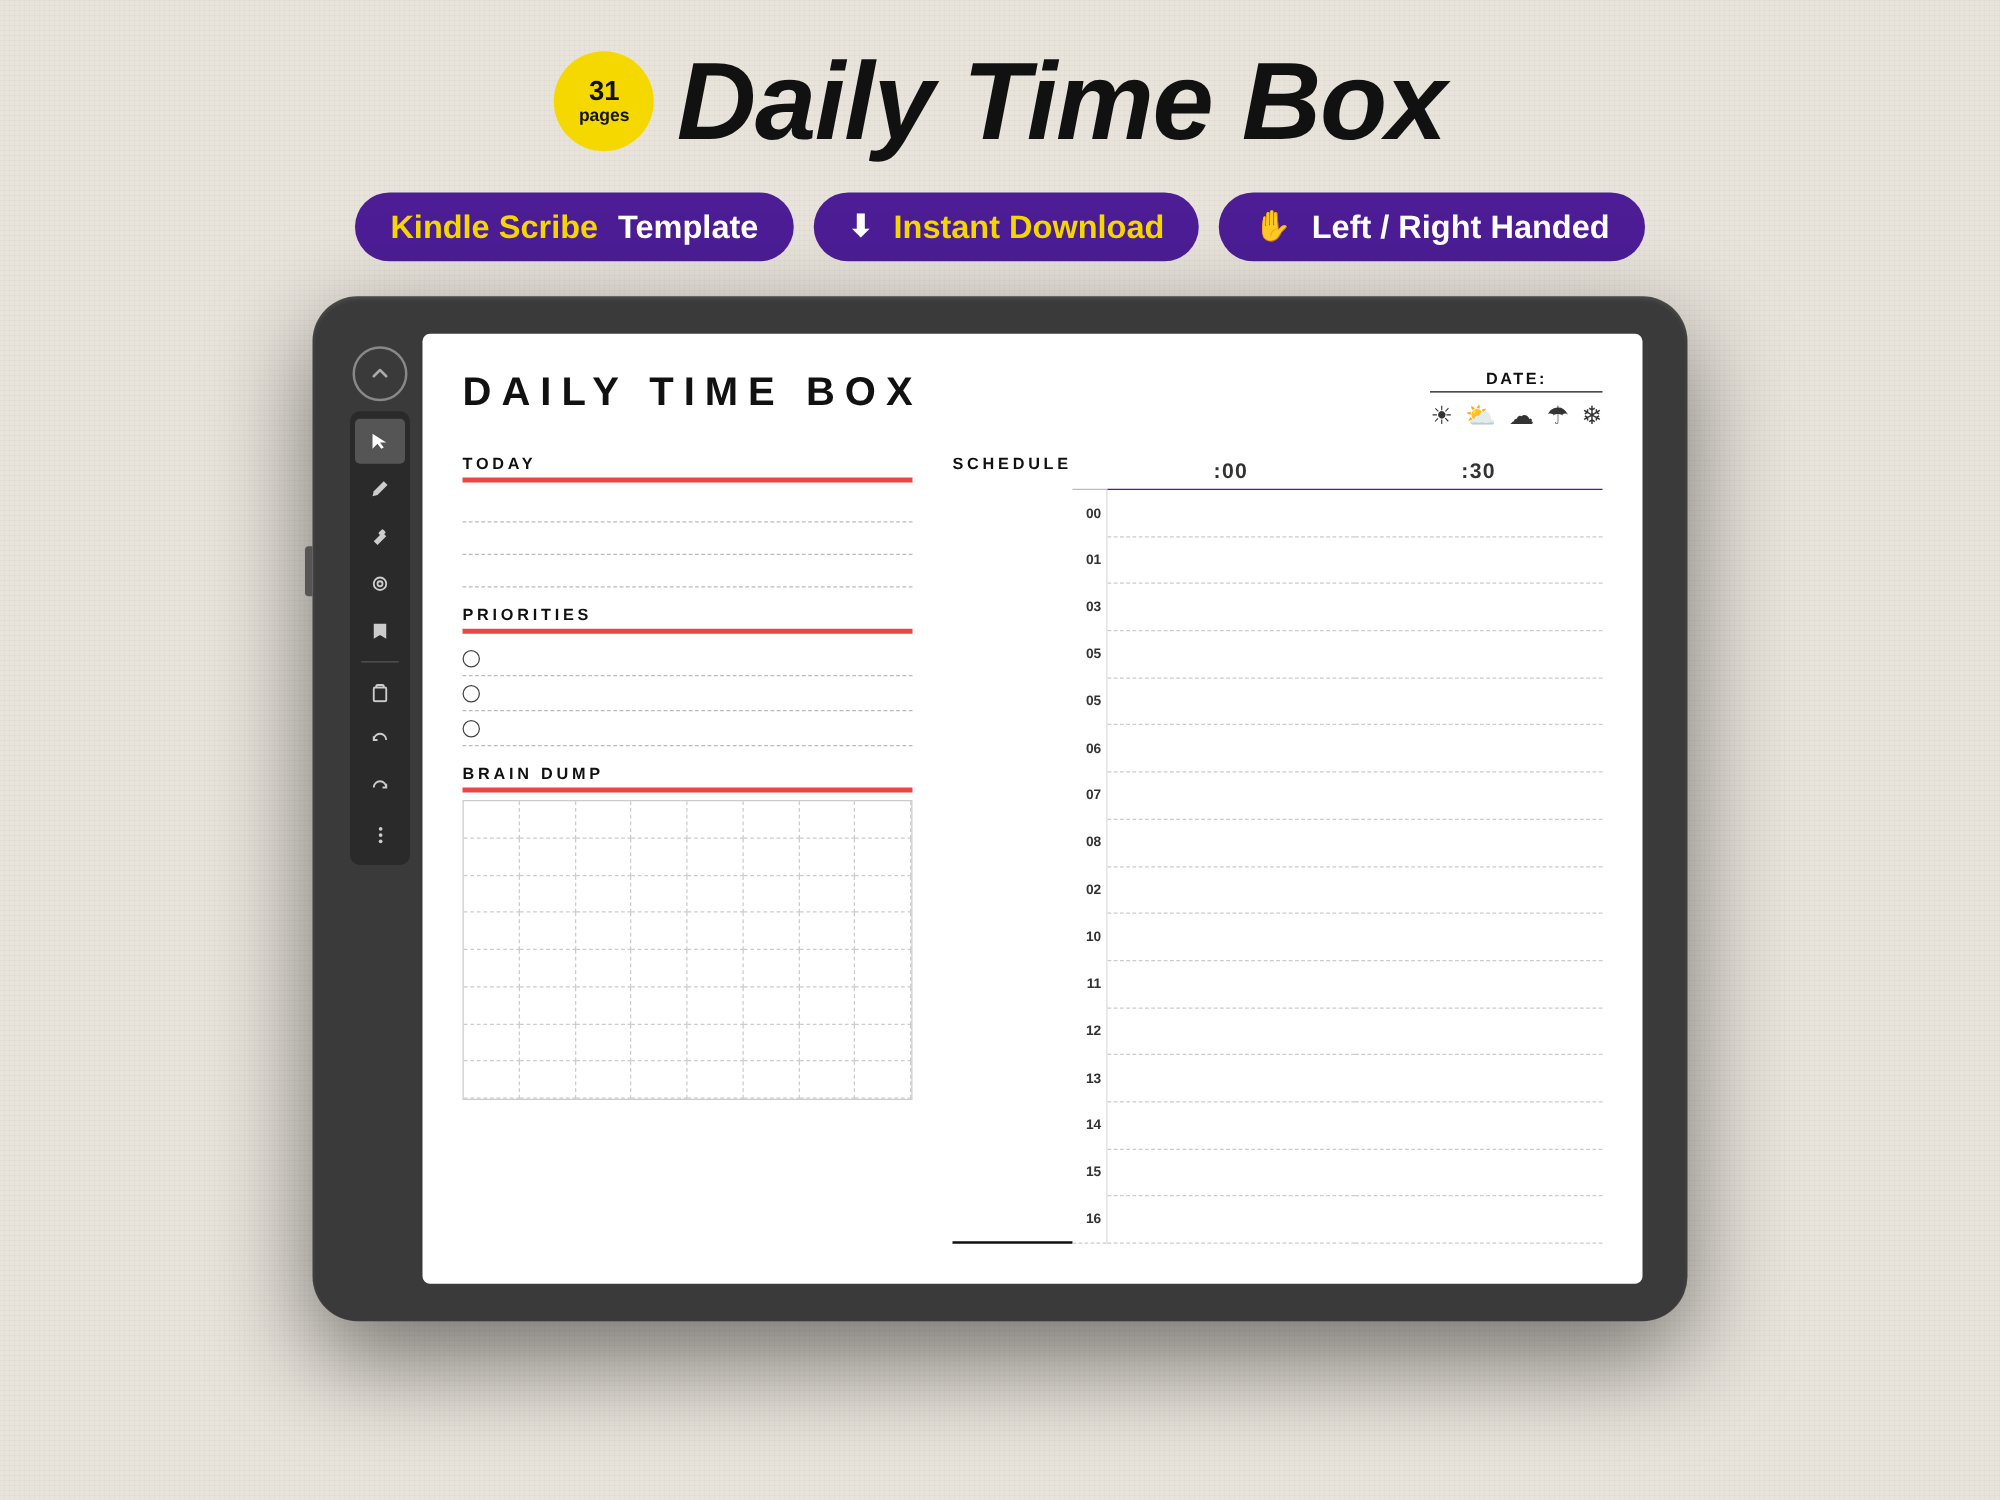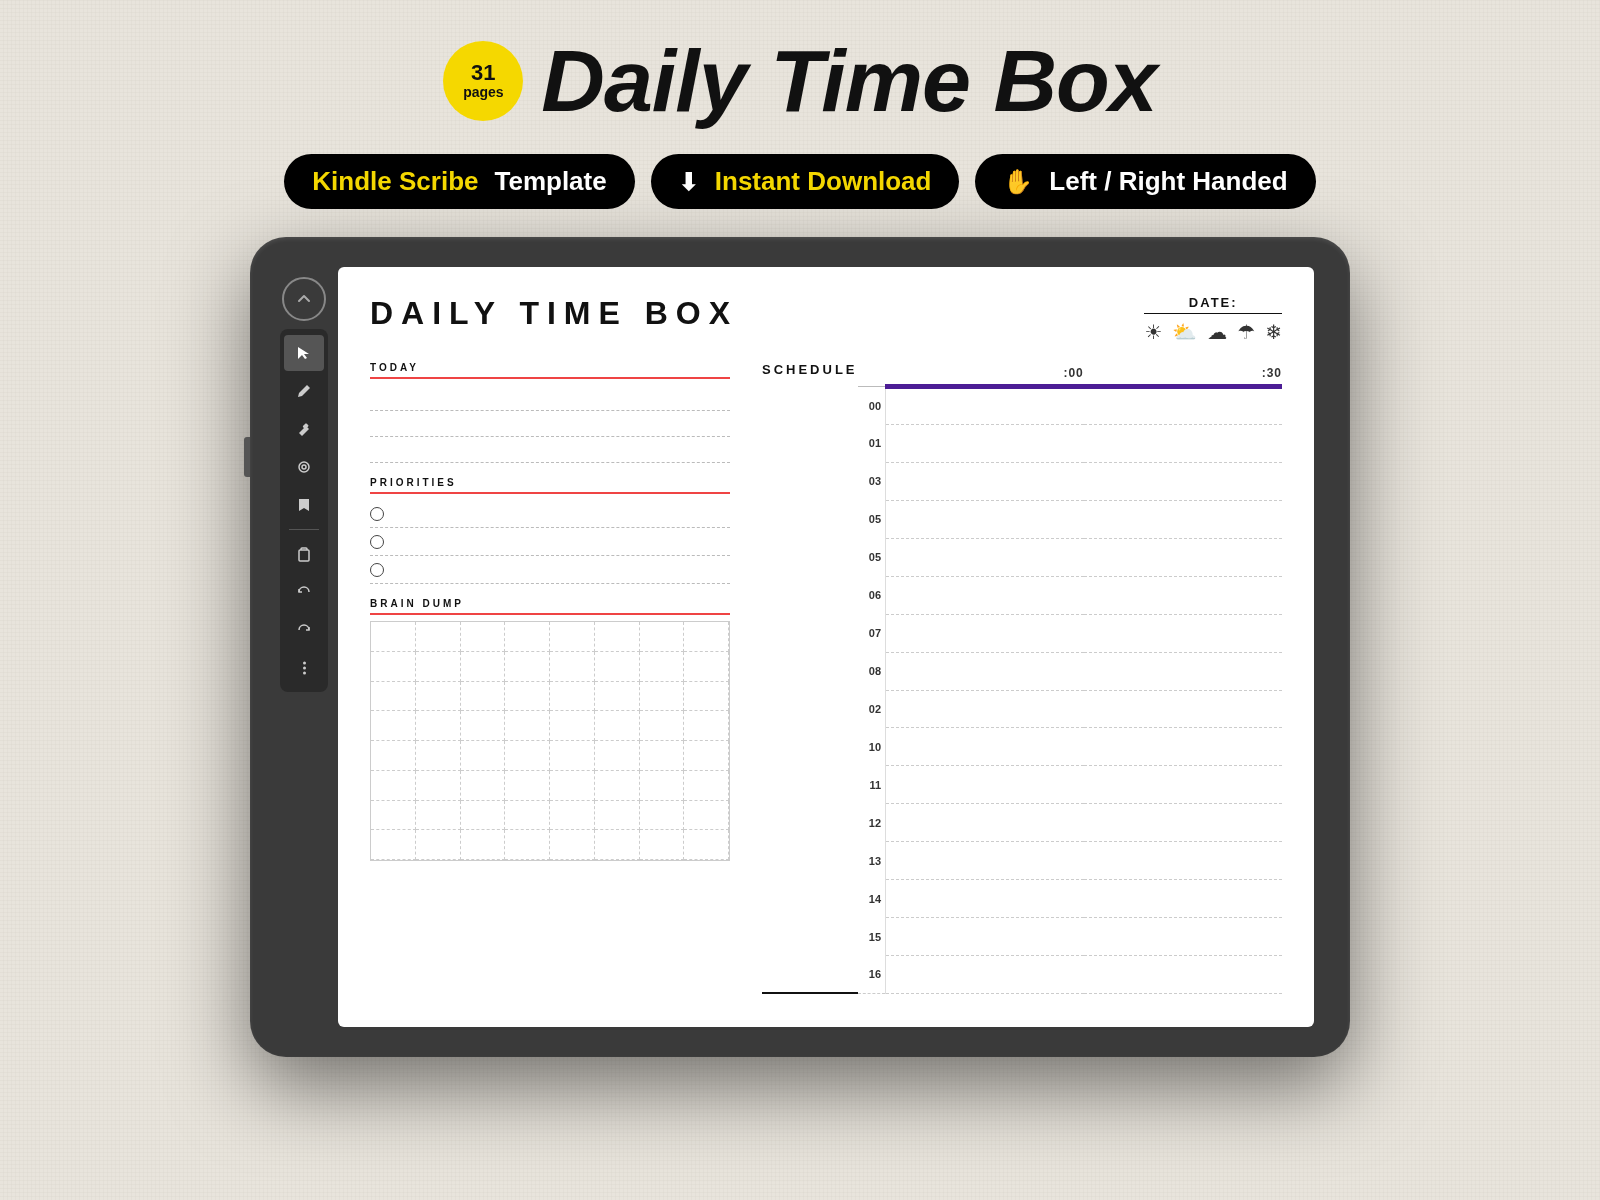--- a/index.html
+++ b/index.html
@@ -75,21 +75,21 @@
       font-family: 'Arial Black', 'Arial', sans-serif;
     }
 
     .badges-row {
       display: flex;
       gap: 16px;
       align-items: center;
     }
 
     .badge {
-      background: #000000;
+      background: #4c1d95;
       color: #fff;
       border-radius: 40px;
       padding: 12px 28px;
       font-size: 26px;
       font-weight: 600;
       display: flex;
       align-items: center;
       gap: 16px;
     }
 
@@ -251,25 +251,25 @@
     }
 
     .right-col {
       flex: 1;
       display: flex;
       flex-direction: row;
     }
 
     
     .section-label {
-      font-size: 10px;
+      font-size: 13px;
       font-weight: 900;
       letter-spacing: 3px;
       color: #111;
-      border-bottom: 2px solid #ef4444;
+      border-bottom: 4px solid #ef4444;
       padding-bottom: 4px;
       margin-bottom: 6px;
     }
 
     
     .today-section {}
 
     .today-lines {
       display: flex;
       flex-direction: column;
@@ -327,25 +327,25 @@
       margin-bottom: 0;
     }
 
     .schedule-table {
       width: 100%;
       border-collapse: collapse;
       font-size: 11px;
     }
 
     .schedule-table .col-header {
-      text-align: right;
+      text-align: center;
       font-weight: 700;
-      font-size: 12px;
+      font-size: 17px;
       letter-spacing: 1px;
-      border-bottom: 5px solid #4c1d95;
+      border-bottom: 1px solid #4c1d95;
       padding: 4px 0;
       color: #333;
     }
 
     .schedule-table .hour-col {
       width: 28px;
       font-weight: 700;
       font-size: 11px;
       color: #333;
       padding: 0 4px;

